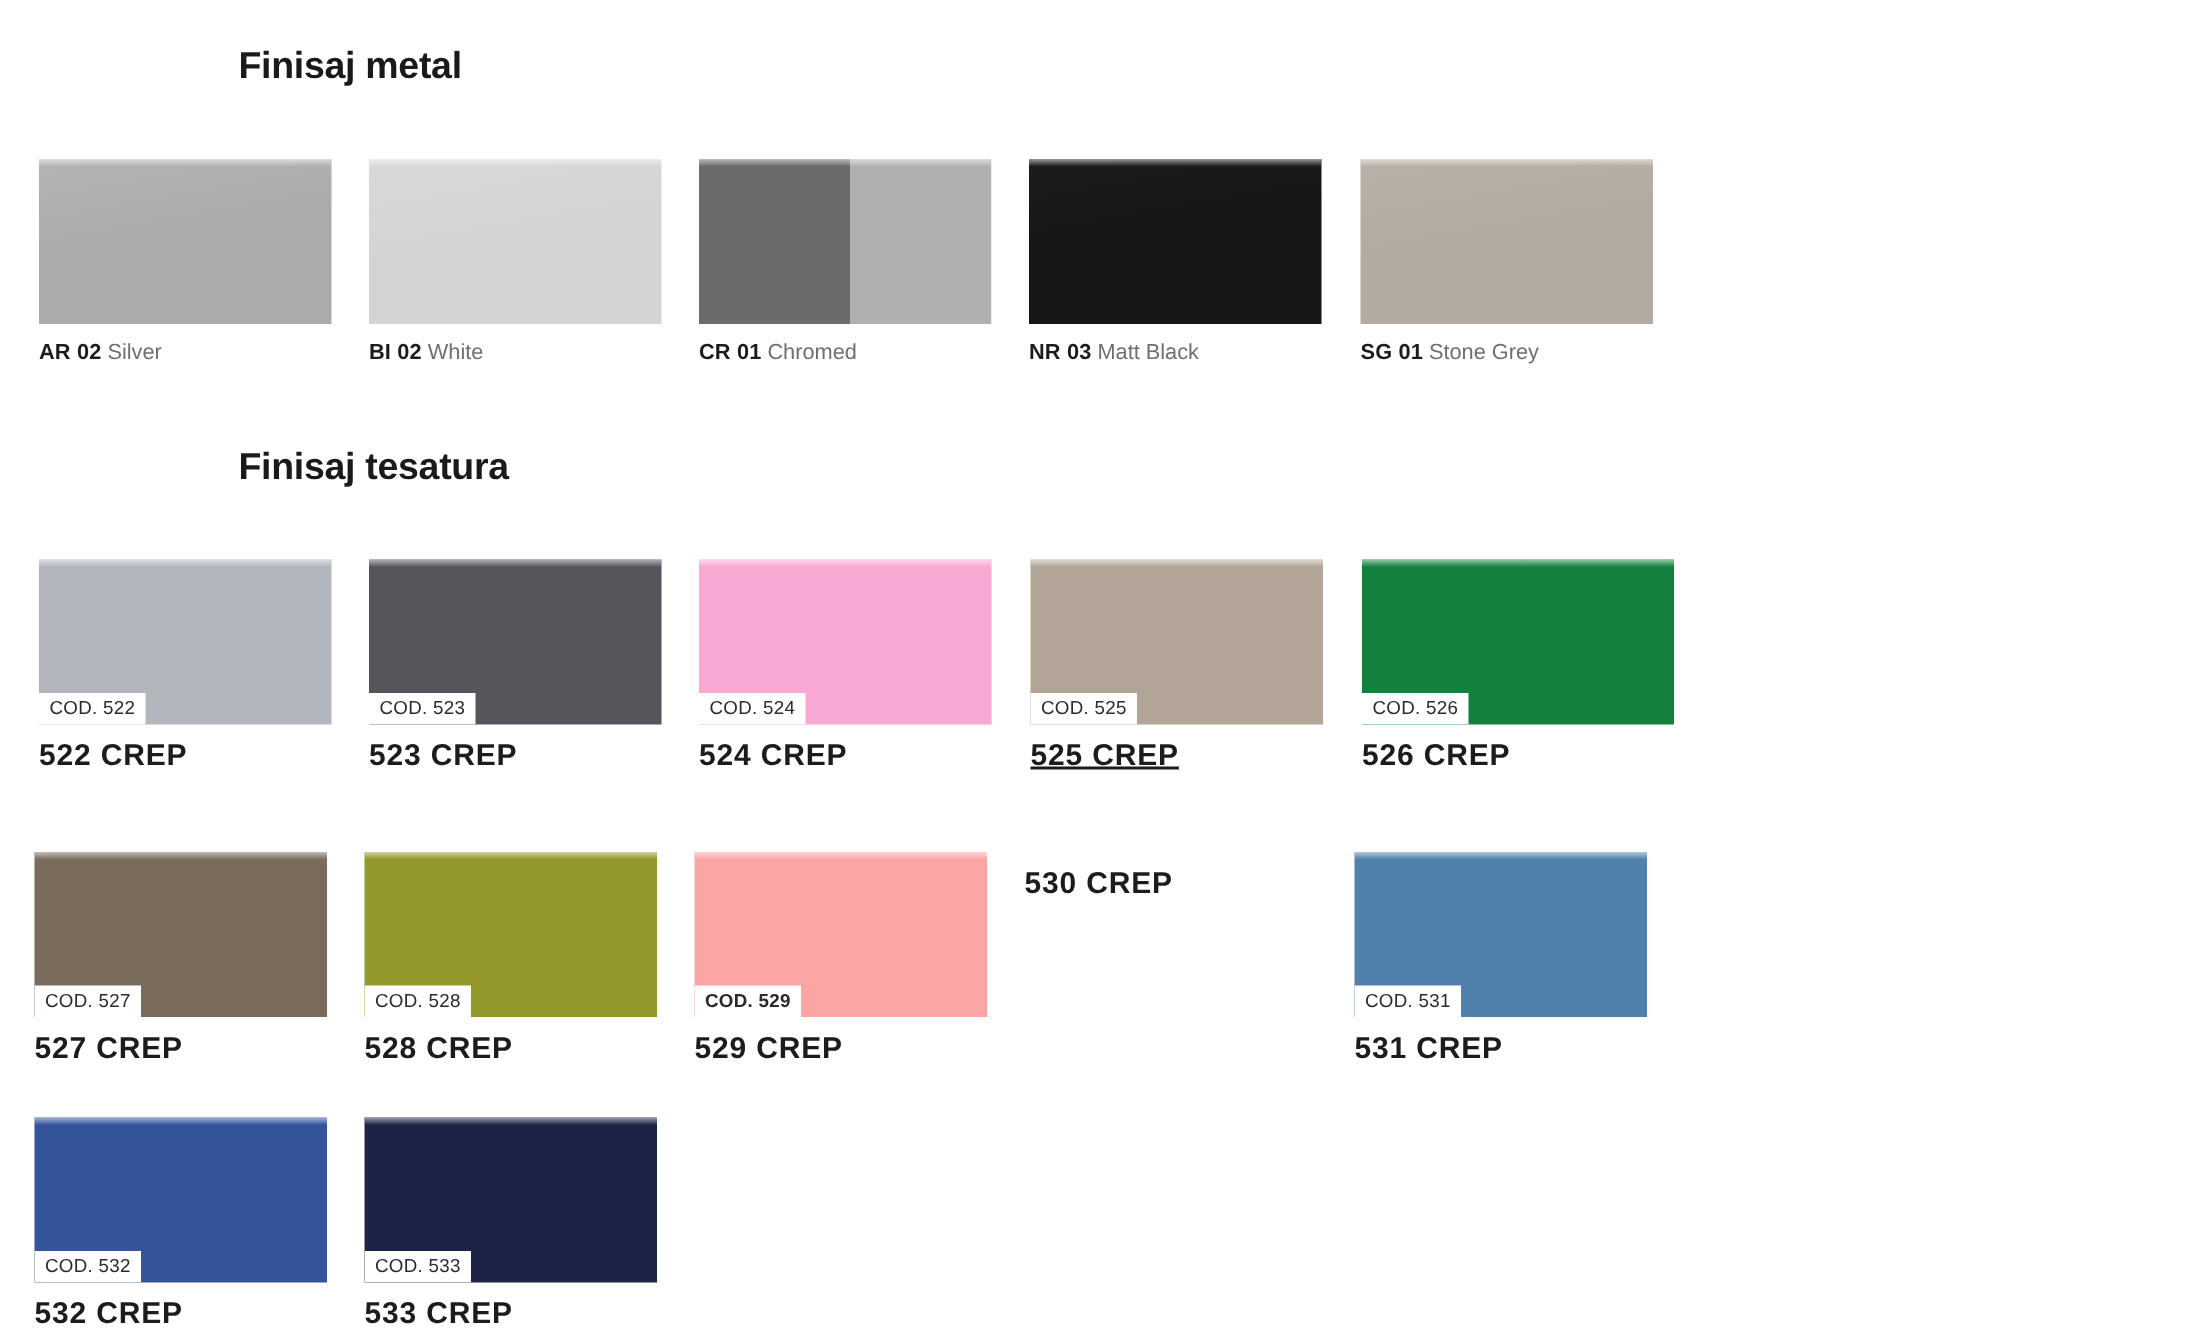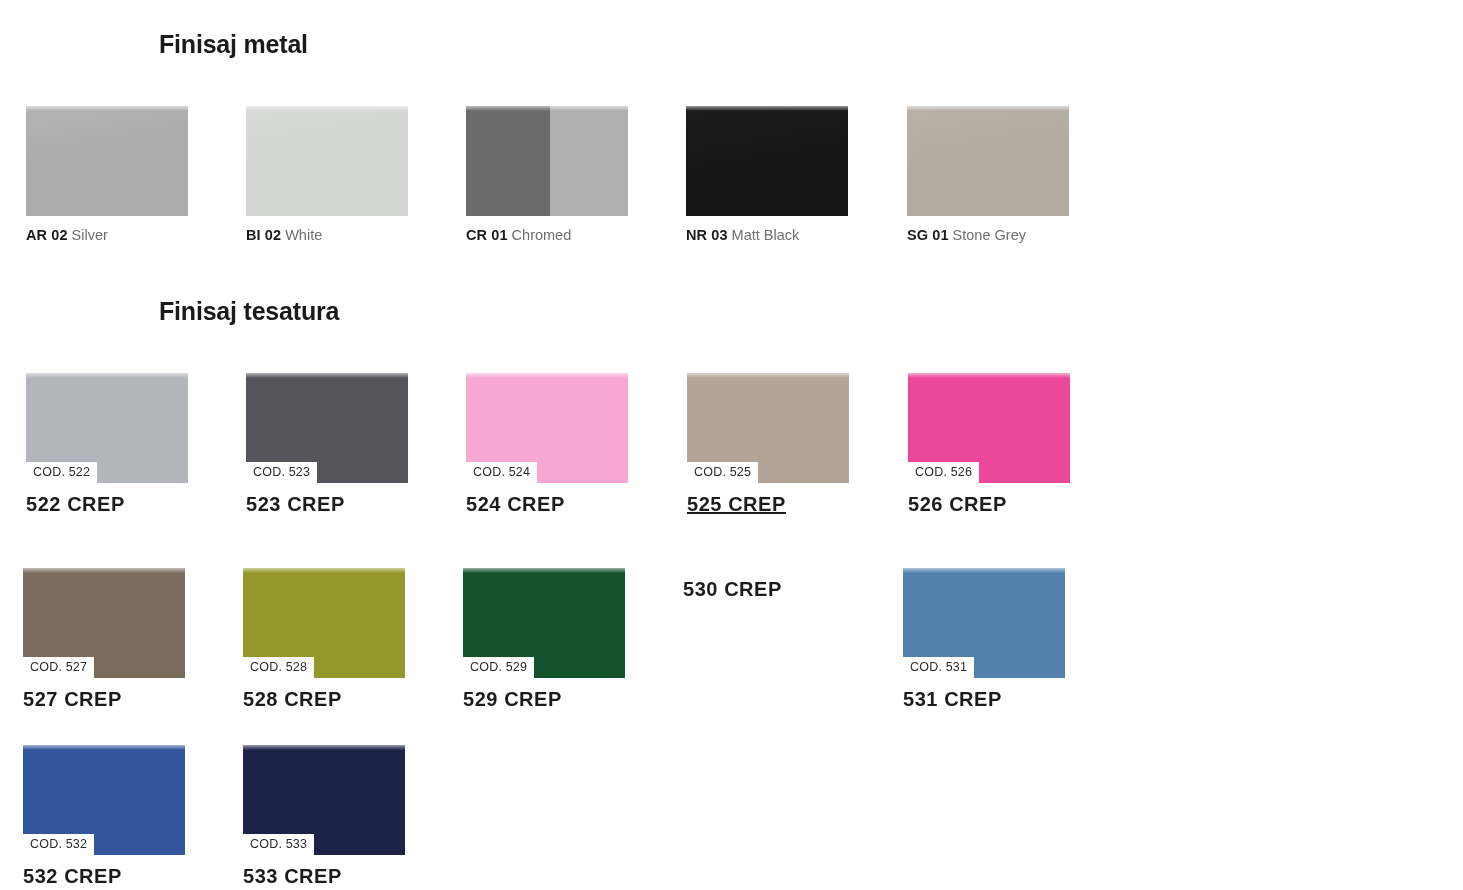--- a/index.html
+++ b/index.html
@@ -23,21 +23,21 @@
     white-space:nowrap;
     margin-left:32px;
   }
   #title-metal{left:127px;top:30px;}
   #title-fabric{left:127px;top:297px;}
 
   
   .item{position:absolute;}
   .chip{
     position:relative;
-    width:162px;height:110px;
+    width:195px;height:110px;
     overflow:hidden;
   }
   .chip .sheen{
     position:absolute;left:0;top:0;right:0;height:5px;
     background:linear-gradient(180deg,rgba(255,255,255,.55),rgba(255,255,255,0));
     pointer-events:none;
   }
 
   
   .cap-metal{
@@ -143,42 +143,42 @@
         <div class="cap-fabric">524 CREP</div>
       </div>
       <div class="item" style="left: 687px; top: 373px; text-decoration: underline;">
         <div class="chip" style="background: rgb(178, 165, 152);">
           <div class="sheen"></div>
           <div class="cod">COD. 525</div>
         </div>
         <div class="cap-fabric">525 CREP</div>
       </div>
       <div class="item" style="left: 908px; top: 373px;">
-        <div class="chip" style="background: #ec4899;">
+        <div class="chip" style="background: #15803d; padding-left: 13px;">
           <div class="sheen"></div>
           <div class="cod">COD. 526</div>
         </div>
         <div class="cap-fabric">526 CREP</div>
       </div>
       <div class="item" style="left: 23px; top: 568px;">
         <div class="chip" style="background: rgb(122, 108, 93);">
           <div class="sheen"></div>
           <div class="cod">COD. 527</div>
         </div>
         <div class="cap-fabric">527 CREP</div>
       </div>
       <div class="item" style="left: 243px; top: 568px;">
         <div class="chip" style="background: rgb(148, 152, 42);">
           <div class="sheen"></div>
           <div class="cod">COD. 528</div>
         </div>
         <div class="cap-fabric">528 CREP</div>
       </div>
       <div class="item" style="left: 463px; top: 568px;">
-        <div class="chip" style="background: #14532d;">
+        <div class="chip" style="background: #fca5a5; font-weight: bold;">
           <div class="sheen"></div>
           <div class="cod">COD. 529</div>
         </div>
         <div class="cap-fabric">529 CREP</div>
       </div>
       <div class="item" style="left: 683px; top: 568px;">
         <div class="cap-fabric">530 CREP</div>
       </div>
       <div class="item" style="left: 903px; top: 568px;">
         <div class="chip" style="background: rgb(82, 128, 173);">

